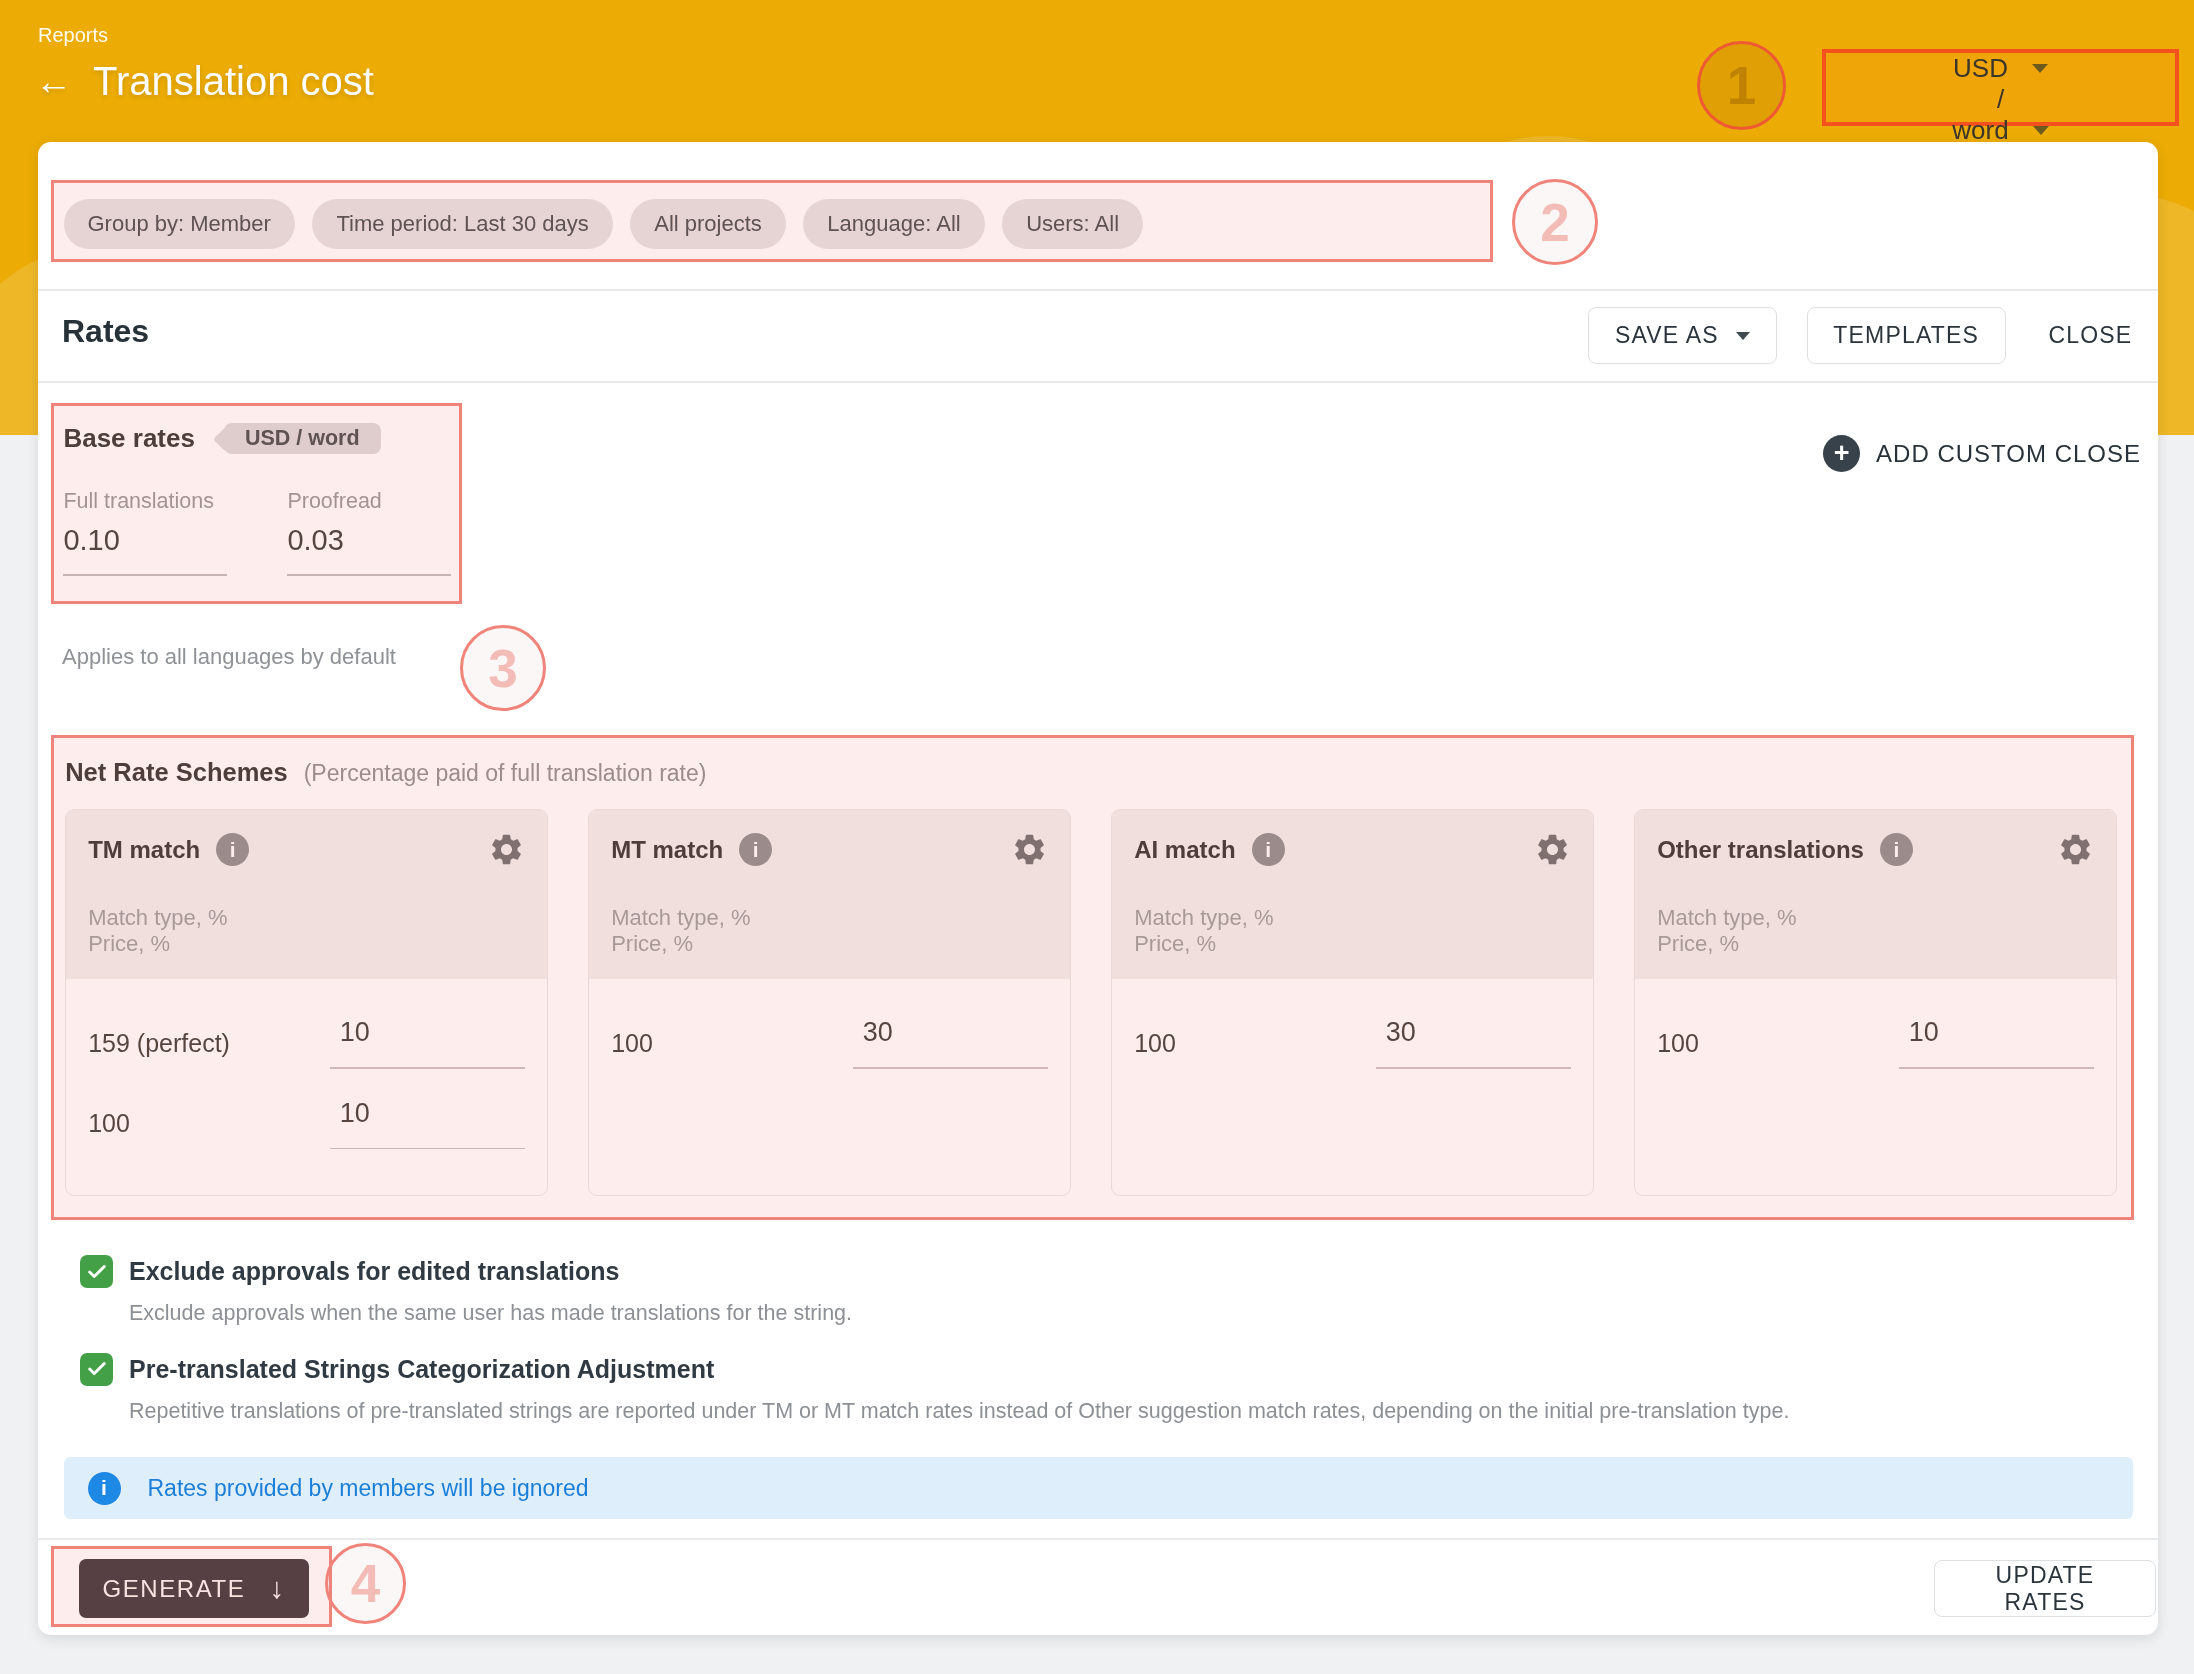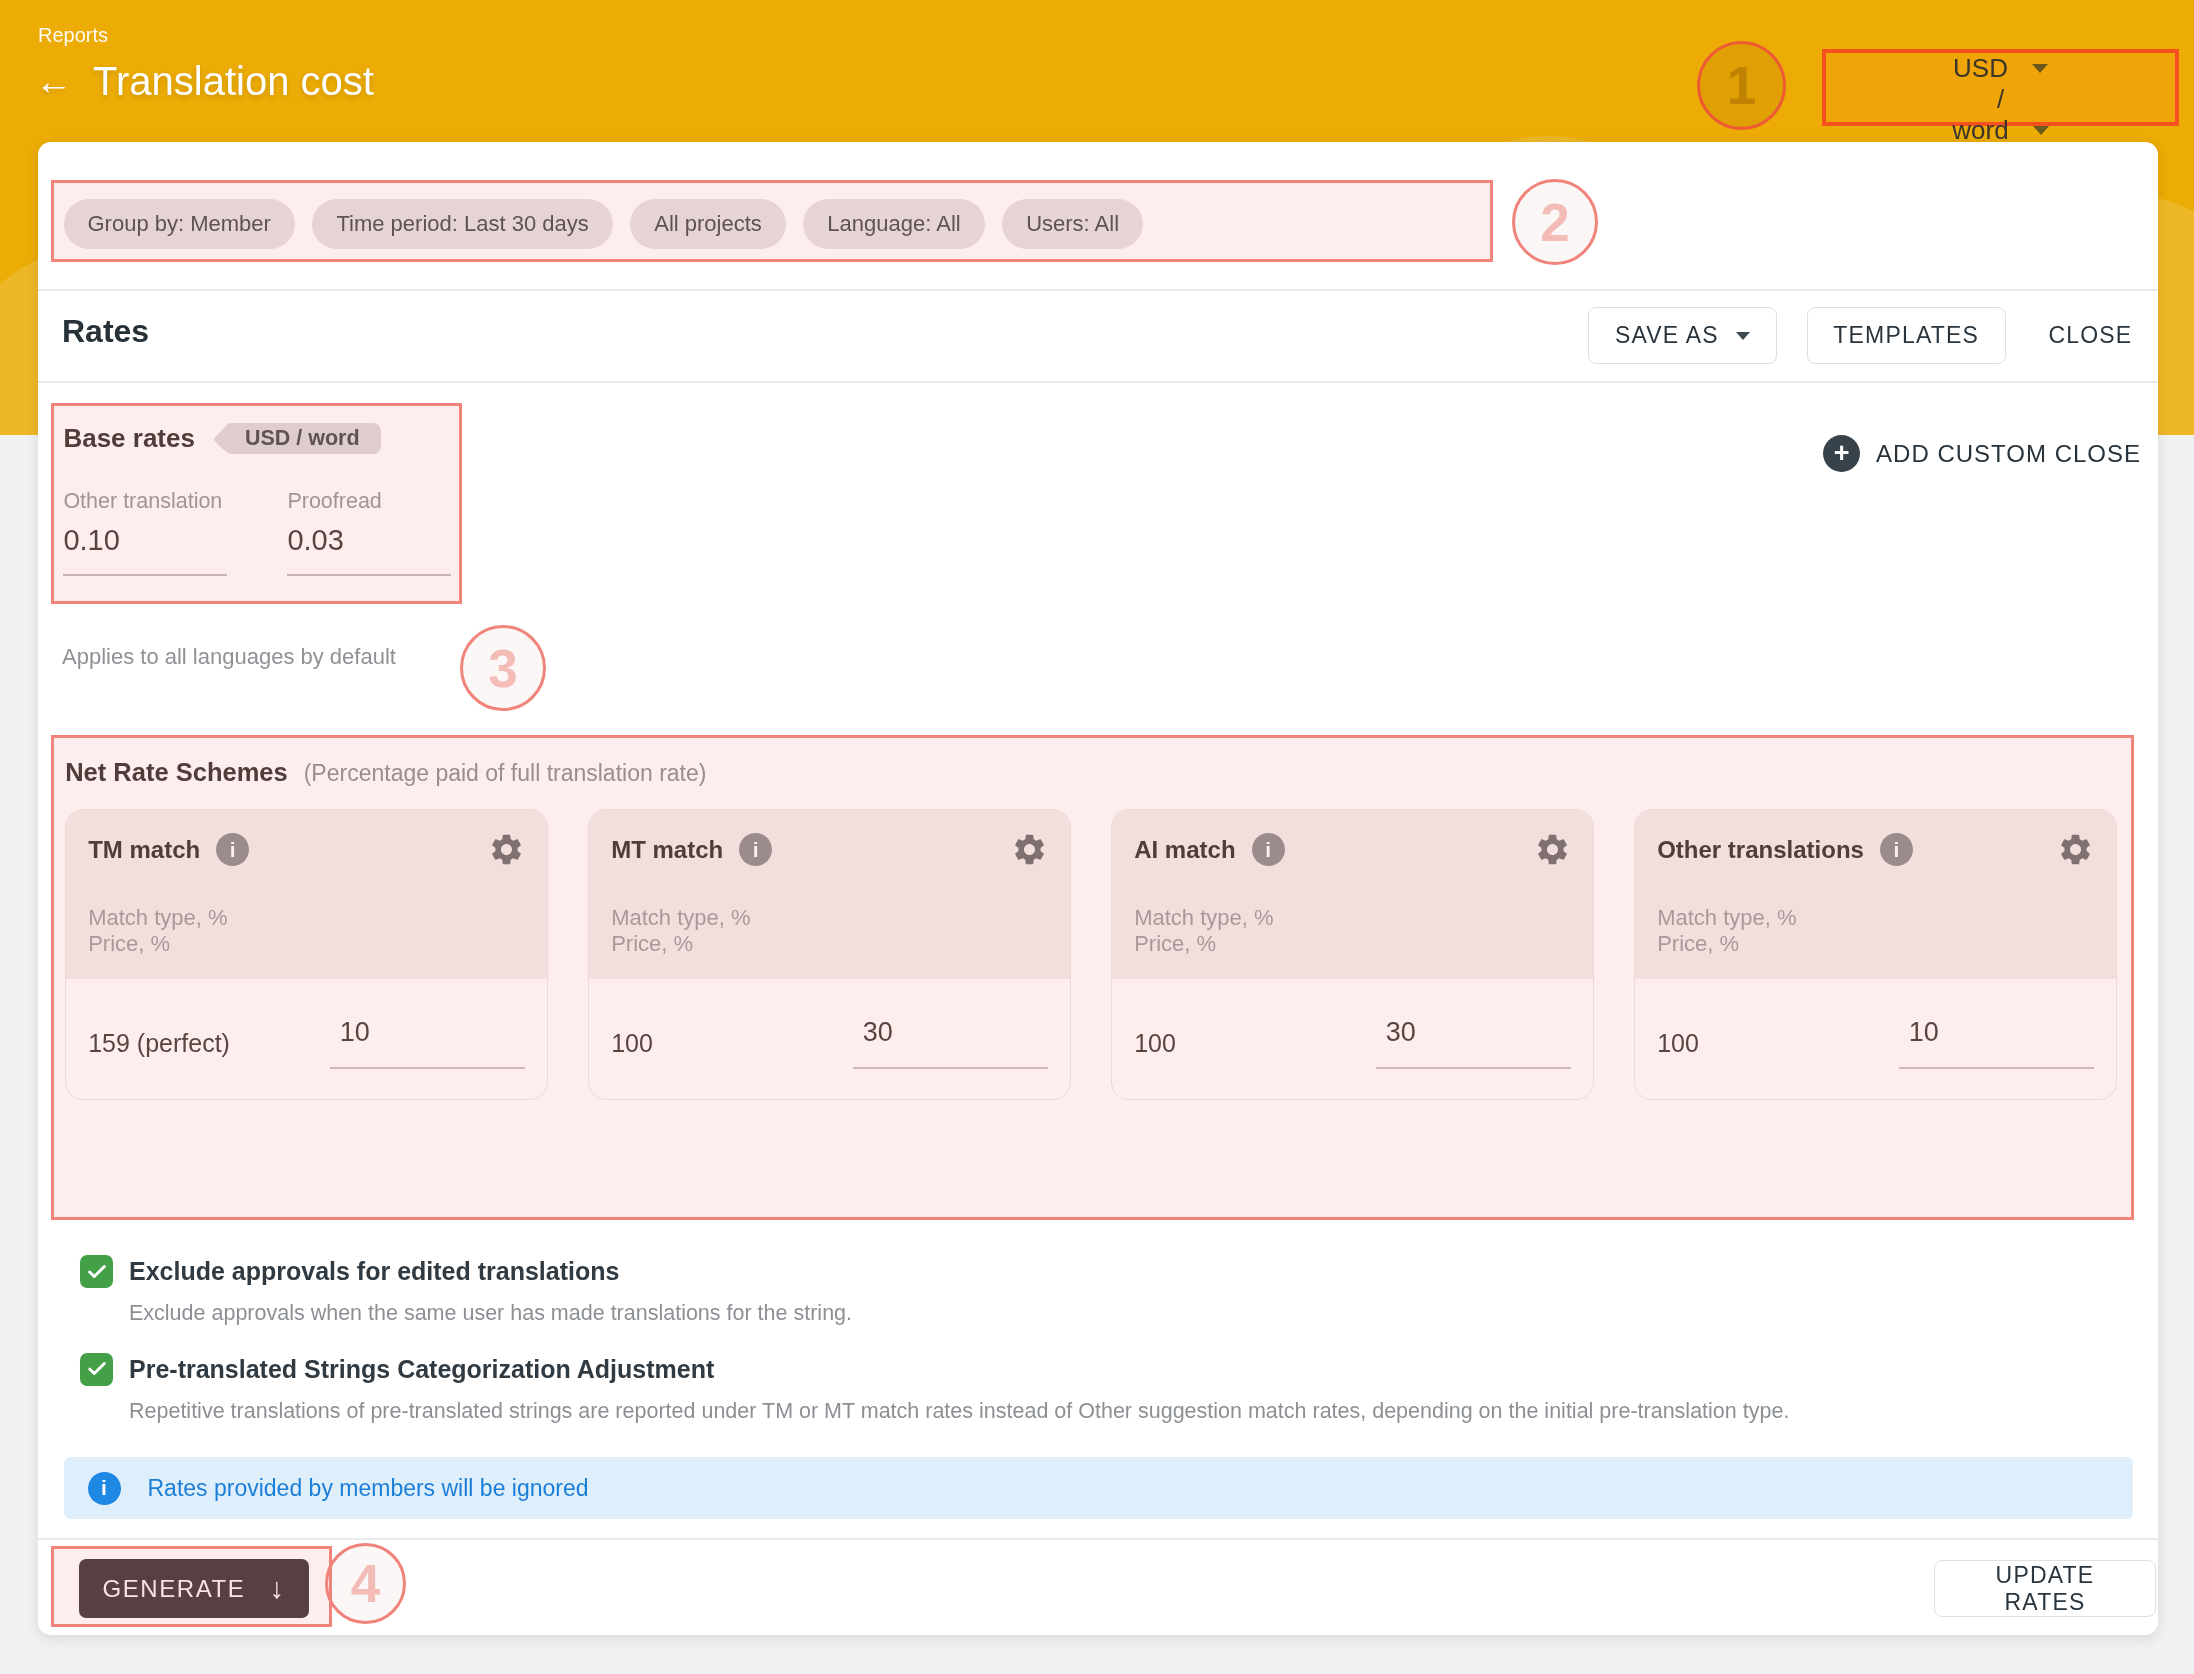--- a/index.html
+++ b/index.html
@@ -62,21 +62,21 @@
   .plus-icon{width:37px;height:37px;border-radius:50%;background:#37424A;color:#fff;font-size:27px;font-weight:700;
              display:flex;align-items:center;justify-content:center;line-height:1;}
   .add-custom .lbl{font-size:24px;letter-spacing:1px;font-weight:500;color:#28323A;}
   .applies{position:absolute;left:24px;top:502px;font-size:22px;color:#8E9195;}
   
   .nrs{position:absolute;left:14.4px;top:595px;width:2079px;height:482px;box-sizing:border-box;padding:21px 0 0 12.8px;}
   .nrs-title{display:flex;align-items:baseline;gap:16px;}
   .nrs-title h3{margin:0;font-size:25.5px;font-weight:700;color:#33302F;}
   .nrs-sub{font-size:23px;color:#8D8D8D;}
   .nrs-cards{display:flex;gap:40px;margin-top:22px;}
-  .scard{width:483px;height:291px;background:#fff;border:1.6px solid #EAE6E6;border-radius:18px;
+  .scard{width:483px;height:387px;background:#fff;border:1.6px solid #EAE6E6;border-radius:9px;
          box-sizing:border-box;overflow:hidden;}
   .shead{height:169px;box-sizing:border-box;padding-top:21px;background:#F1EEEE;}
   .strow{display:flex;align-items:center;gap:16px;padding:0 22px;}
   .stitle{font-size:24px;font-weight:700;color:#33302F;}
   .iicon{width:33px;height:33px;border-radius:50%;background:#8C8C8C;color:#fff;font-weight:700;font-size:21px;
          display:inline-flex;align-items:center;justify-content:center;flex:none;cursor:pointer;}
   .gear{margin-left:auto;cursor:pointer;display:inline-flex;}
   .scols{display:flex;padding:0 22px;margin-top:37px;font-size:22px;color:#9C9C9C;flex-direction:column;}
   .scols .c0{width:249px;}
   .srow{display:flex;align-items:flex-end;padding:0 22px;margin-top:38px;}
@@ -170,21 +170,21 @@
   </div>
   <div class="divider d2"></div>
 
   <div class="base-rates">
     <div class="br-title-row">
       <h3 class="br-title">Base rates</h3>
       <span class="badge">USD / word</span>
     </div>
     <div class="br-fields" id="base-fields">
         <div class="bfield">
-          <div class="blabel">Other translation</div>
+          <div class="blabel">Full translations</div>
           <div class="bvalue">0.10</div>
           <div class="uline"></div>
         </div>
         <div class="bfield">
           <div class="blabel">Proofread</div>
           <div class="bvalue">0.03</div>
           <div class="uline"></div>
         </div>
       </div>
   </div>

